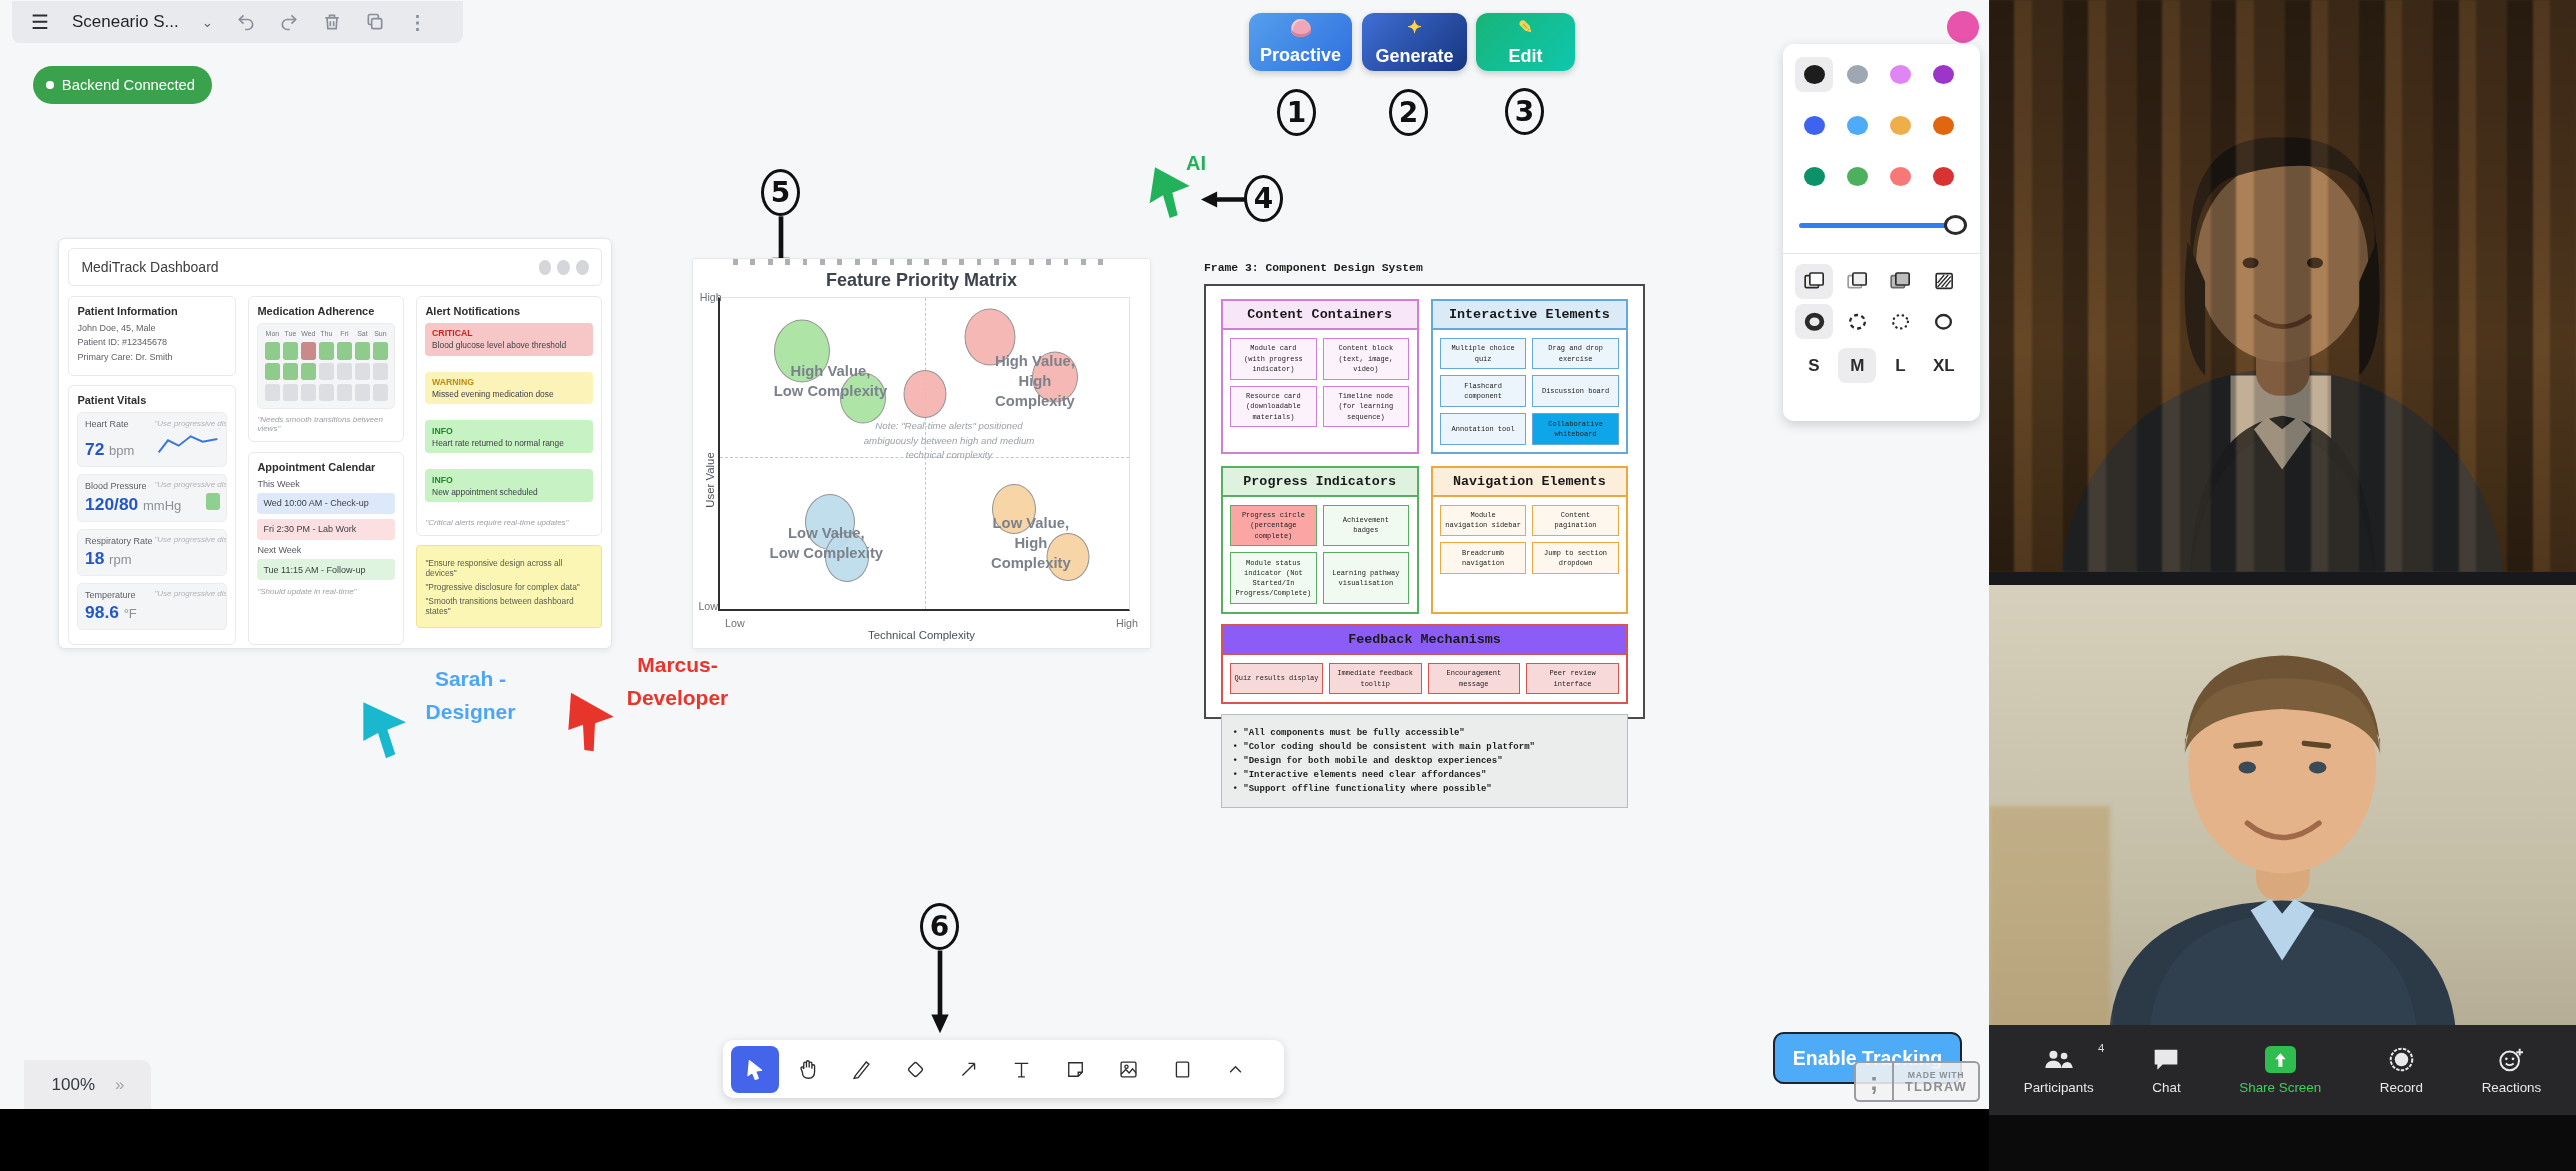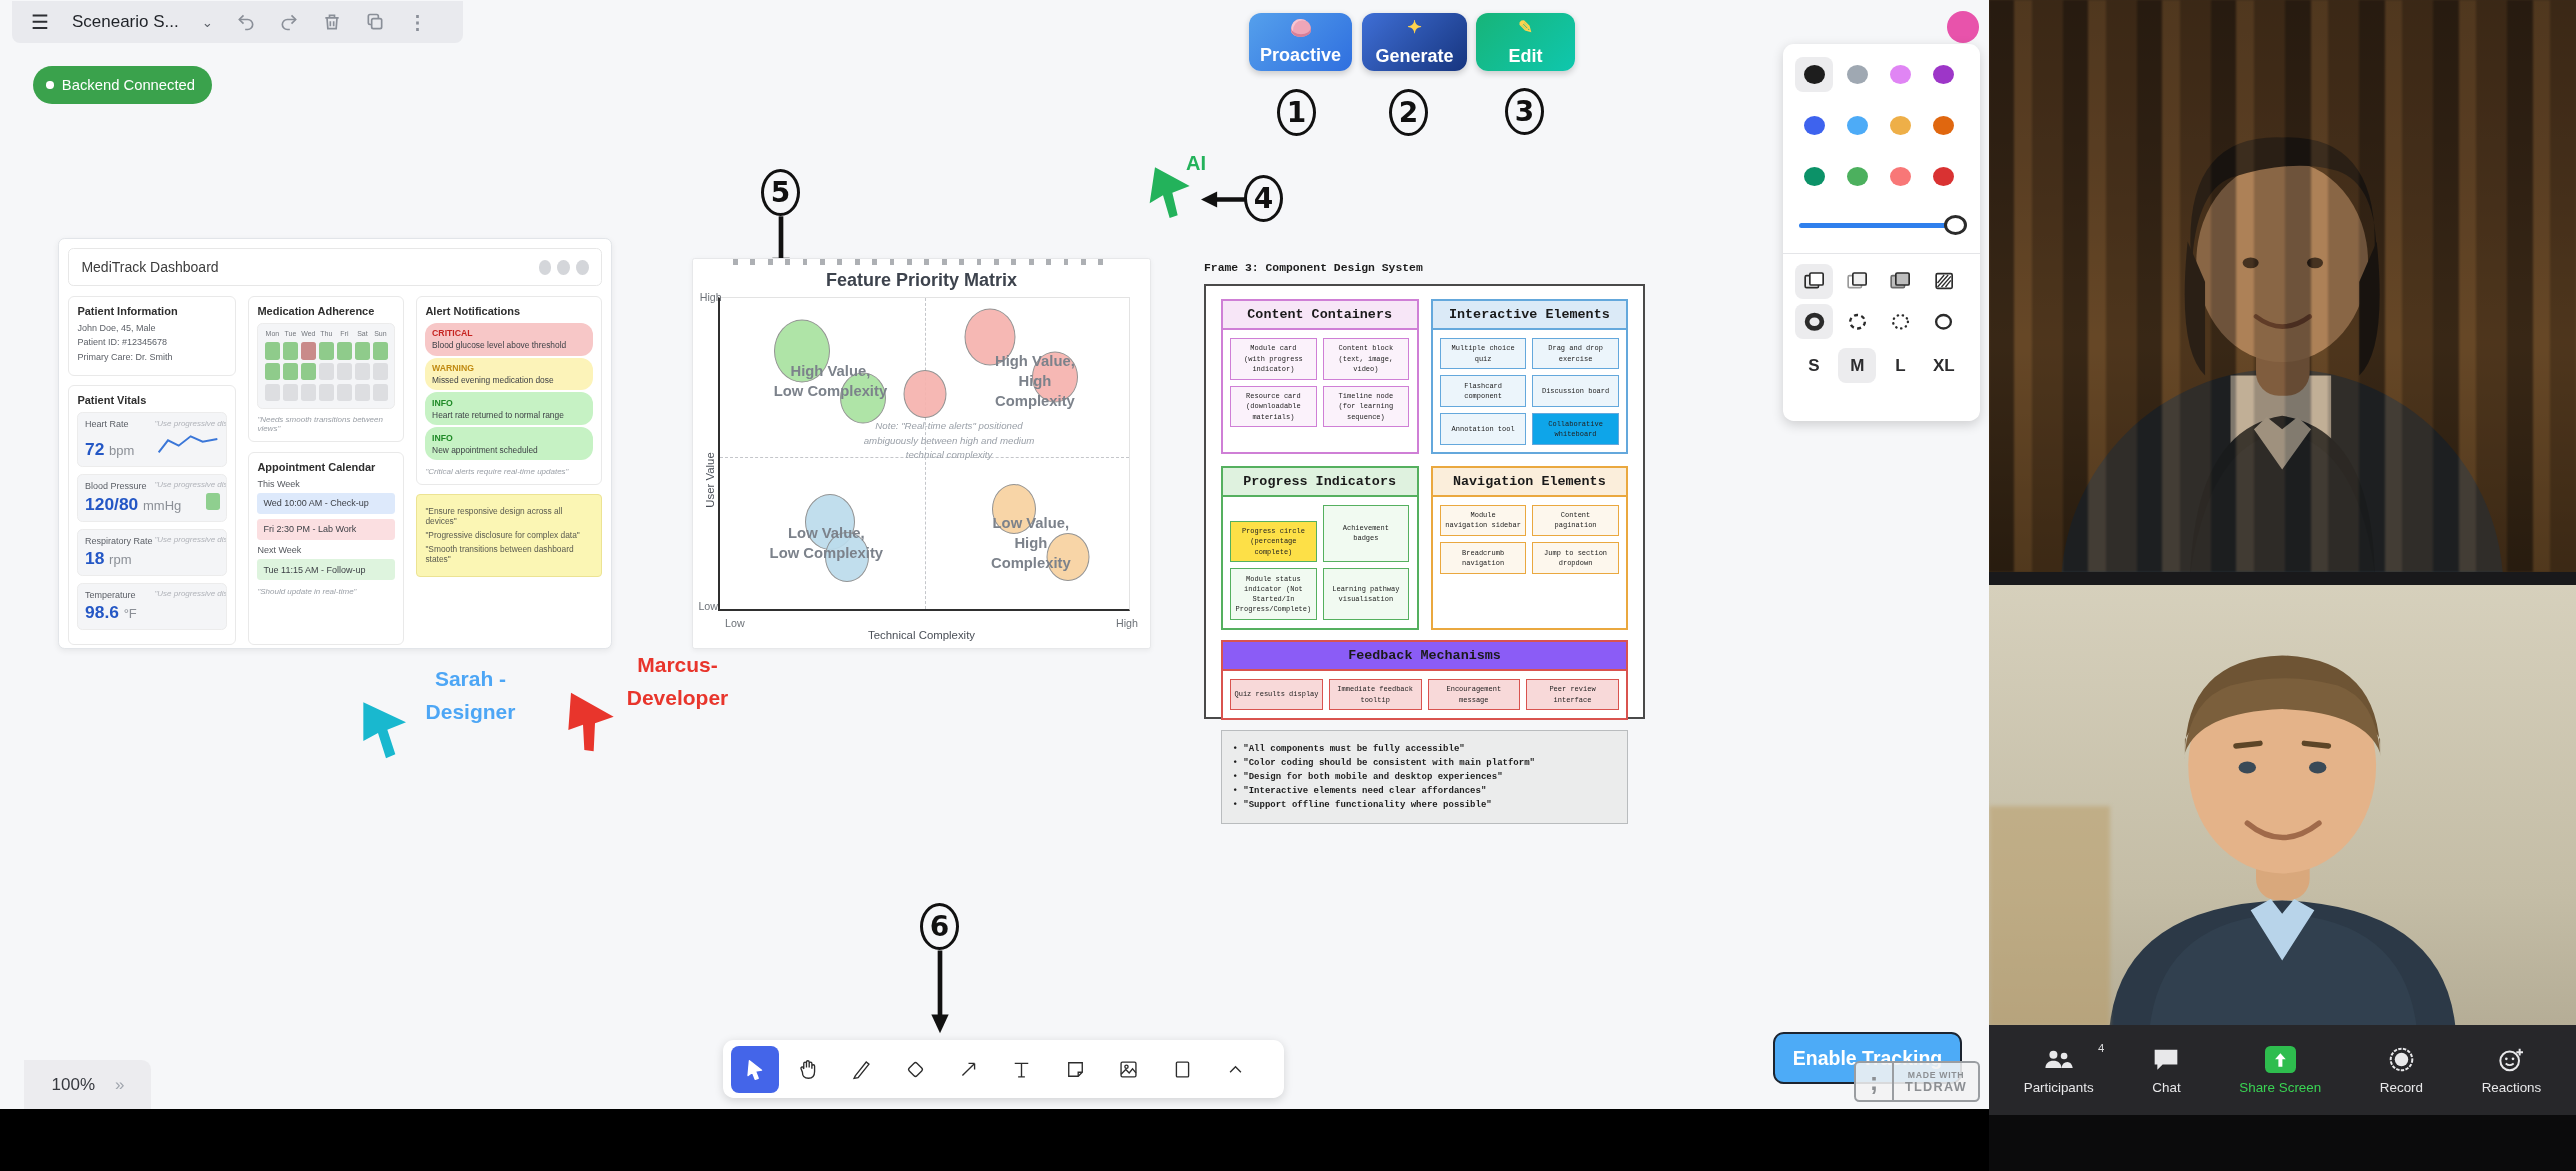--- a/index.html
+++ b/index.html
@@ -86,21 +86,21 @@
   .bp-bar { width:13.4px; height:17.4px; background:#8fcf8f; border-radius:2.7px; margin-left:auto; }
   .med-box { background:#f4f5f7; border:0.7px solid #ececec; border-radius:5.4px; padding:6.7px; }
   .med-days { display:grid; grid-template-columns:repeat(7,1fr); gap:3.4px; font-size:7px; color:#73777d; text-align:center; margin-bottom:4.7px; }
   .med-grid { display:grid; grid-template-columns:repeat(7,1fr); gap:3.4px; }
   .med-cell { height:17.4px; border-radius:2.7px; }
   .med-t { background:#8fcb8b; } .med-m { background:#c98a8a; } .med-f { background:#dddee1; }
   .mt-caption { font-size:8px; font-style:italic; color:#9ba0a7; margin-top:6.7px; }
   .cal-head { font-size:9px; color:#55585e; margin:5.4px 0 4px; }
   .cal-ev { border-radius:3.4px; padding:5.4px 6px; font-size:9px; color:#3c3f45; margin-bottom:5.4px; }
   .ev-blue { background:#dde9fb; } .ev-pink { background:#fbdfe1; } .ev-green { background:#def4de; }
-  .alert { border-radius:12px; padding:5.4px 6.7px; margin-bottom:2px; }
+  .alert { border-radius:4px; padding:5.4px 6.7px; margin-bottom:16px; }
   .alert .lv { font-size:8.7px; font-weight:bold; margin-bottom:2px; }
   .alert .tx { font-size:8.4px; color:#3f4247; }
   .al-critical { background:#f7c7c7; } .al-critical .lv { color:#c62421; }
   .al-warning { background:#fcf3b9; } .al-warning .lv { color:#c08a12; }
   .al-info { background:#c6f2c4; } .al-info .lv { color:#1e8a26; }
   .qa-row { display:flex; gap:6px; justify-content:space-between; padding:4px 1.3px 2.7px; }
   .qa-btn { width:35px; height:38px; border-radius:50%; background:#2d5fd3; color:#fff; font-size:7px;
             display:flex; align-items:center; justify-content:center; text-align:center; line-height:1.1; cursor:pointer; }
   .sticky { background:#fbf6b4; border:0.7px solid #ece393; border-radius:4px; padding:7.4px 8px; }
   .sticky div { font-size:8.4px; color:#5a5b50; margin:4px 0; }
@@ -462,21 +462,21 @@
 component</div>
               <div class="f3-item" style="border-color: rgb(100, 168, 220); background: rgb(236, 245, 251);">Discussion board</div>
               <div class="f3-item" style="border-color: rgb(100, 168, 220); background: rgb(236, 245, 251);">Annotation tool</div>
               <div class="f3-item" style="border-color: rgb(100, 168, 220); background: #0ea5e9;">Collaborative
 whiteboard</div>
             </div>
           </div>
           <div class="f3-sec" style="border-color: rgb(85, 176, 95);">
             <div class="hd" style="background: rgb(223, 242, 223); border-bottom-color: rgb(85, 176, 95);">Progress Indicators</div>
             <div class="bd">
-              <div class="f3-item" style="border-color: rgb(85, 176, 95); background: #fde047; margin-top: 16px;">Progress circle
+              <div class="f3-item" style="border-color: rgb(85, 176, 95); background: #fca5a5;">Progress circle
 (percentage
 complete)</div>
               <div class="f3-item" style="border-color: rgb(85, 176, 95); background: rgb(241, 250, 241);">Achievement
 badges</div>
               <div class="f3-item" style="border-color: rgb(85, 176, 95); background: rgb(241, 250, 241);">Module status
 indicator (Not
 Started/In
 Progress/Complete)</div>
               <div class="f3-item" style="border-color: rgb(85, 176, 95); background: rgb(241, 250, 241);">Learning pathway
 visualisation</div>

